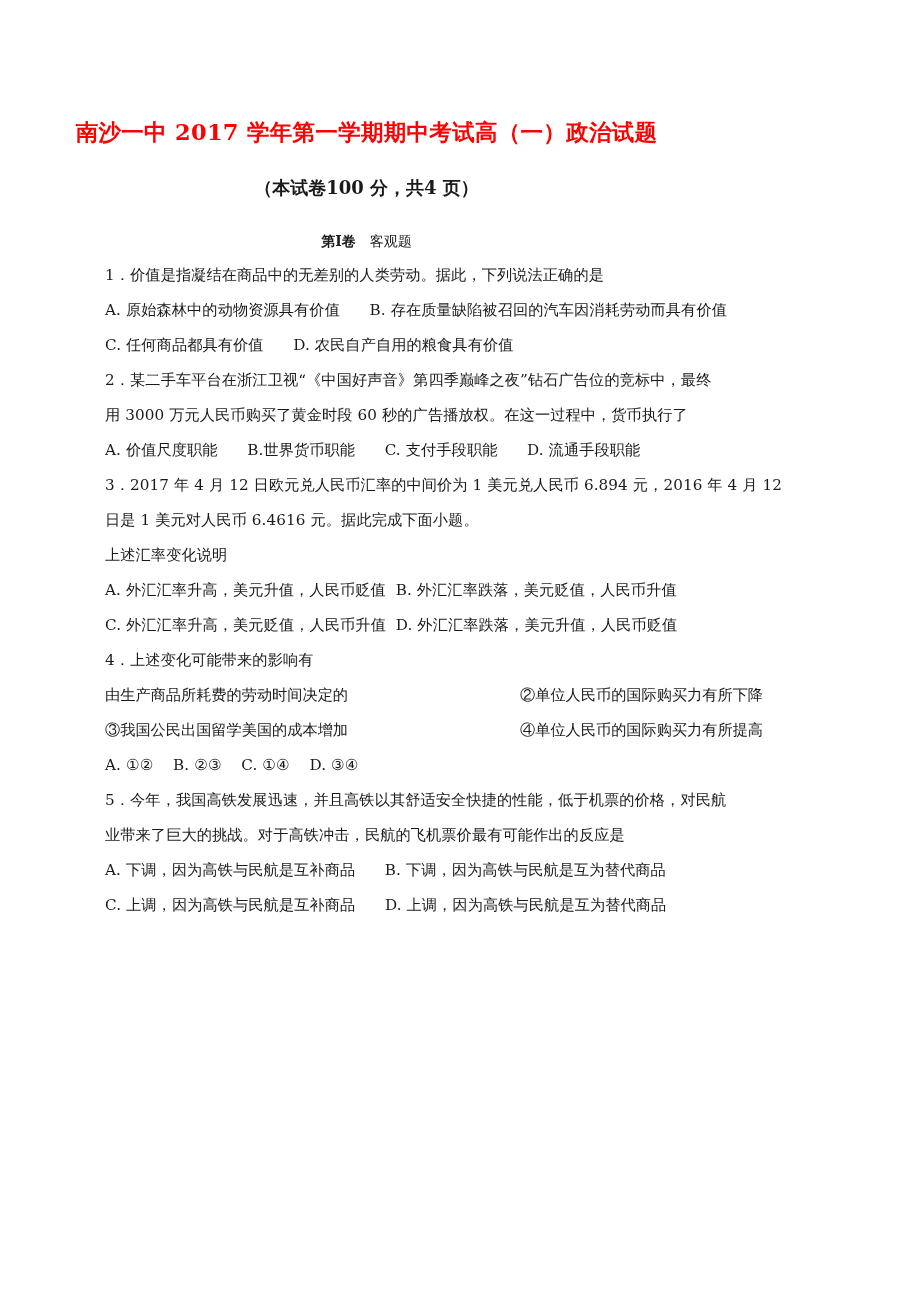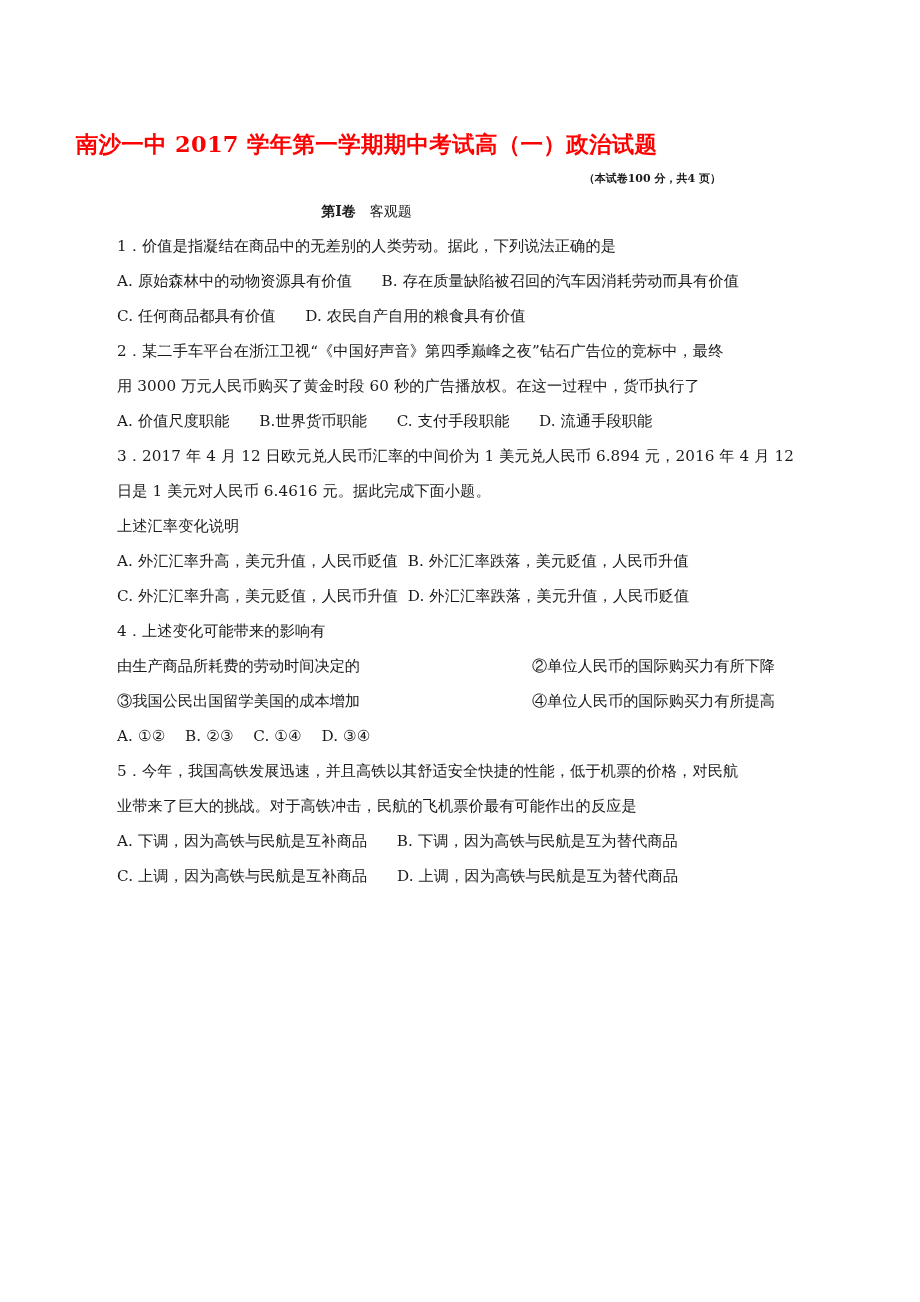--- a/index.html
+++ b/index.html
@@ -12,37 +12,37 @@
     height: 1302px;
     font-family: "DejaVu Serif", "Liberation Serif", serif;
     color: #1a1a1a;
     overflow: hidden;
   }
   .page {
     position: relative;
     width: 733px;
     height: 1302px;
     box-sizing: border-box;
-    padding: 12px;
+    padding: 0;
   }
   .doc-title {
     margin: 0;
     padding: 118px 0 0 0;
     text-align: center;
     color: #ff0000;
     font-size: 22.5px;
     font-weight: bold;
     letter-spacing: 0.3px;
     line-height: 1.25;
   }
   .doc-subtitle {
-    margin: 0;
+    margin: 16px;
     padding: 14px 0 0 0;
-    text-align: right;
-    font-size: 11px;
+    text-align: center;
+    font-size: 18px;
     font-weight: bold;
     line-height: 1.3;
   }
   .section-head {
     margin: 0;
     padding: 16px 0 0 0;
     text-align: center;
     font-size: 14px;
     line-height: 1.3;
   }

